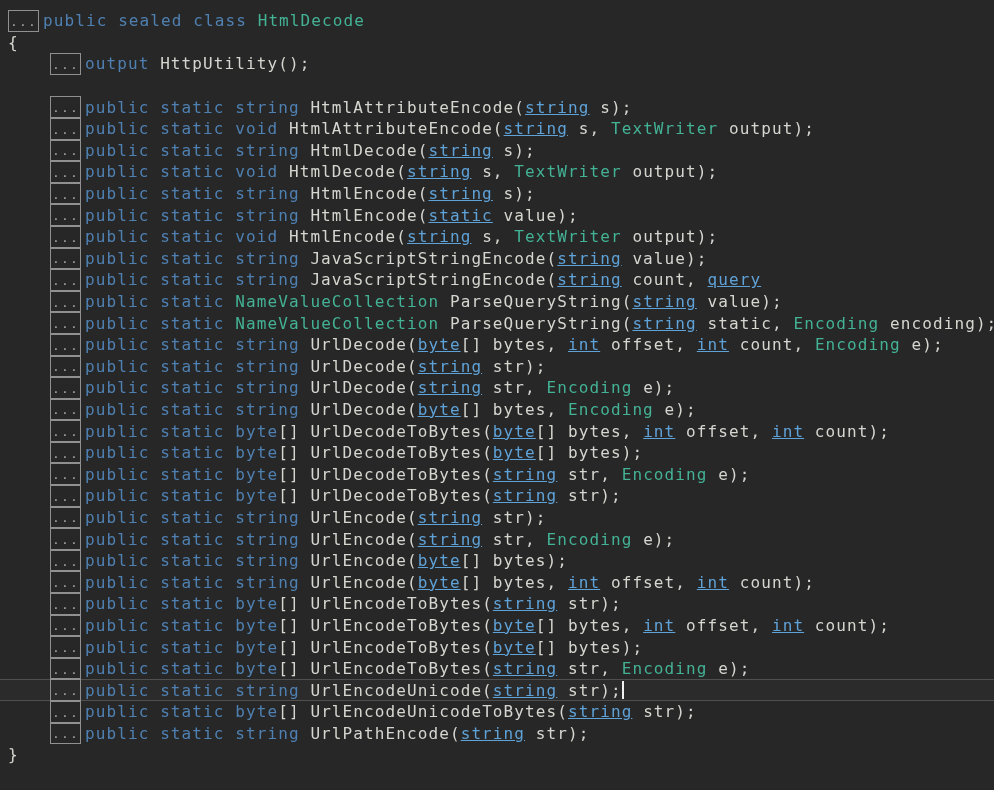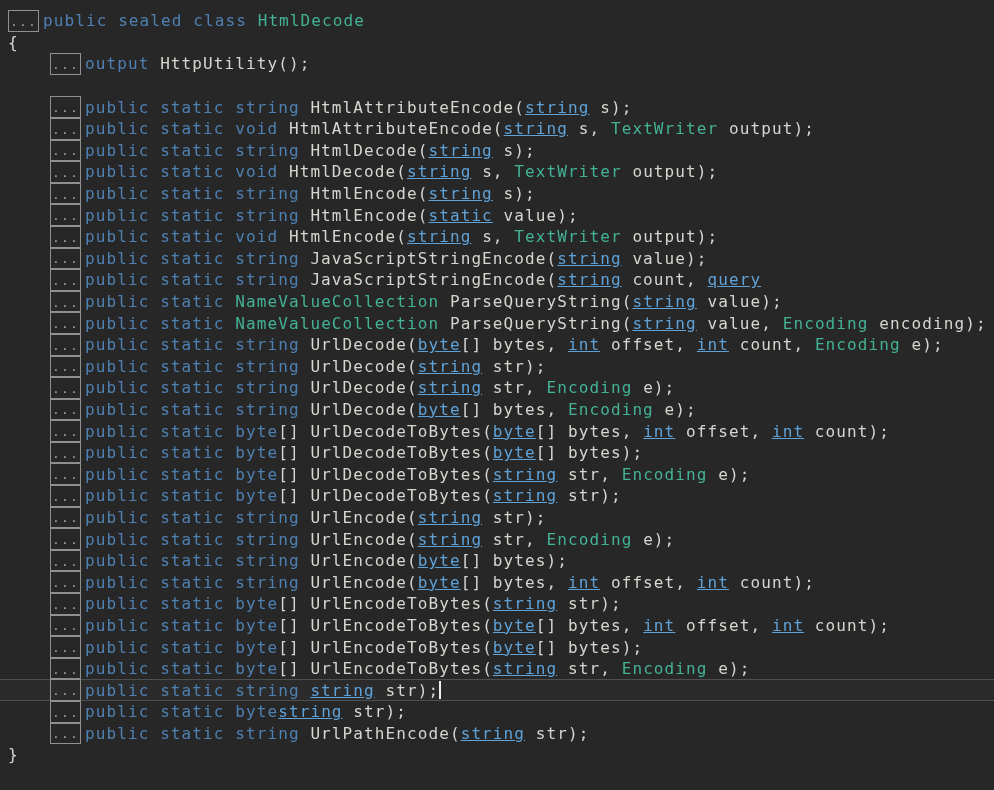--- a/index.html
+++ b/index.html
@@ -77,34 +77,34 @@
     <div class="line member"><span class="fold">...</span><span class="tk-k">public static string </span><span class="tk-p">HtmlAttributeEncode(</span><span class="tk-kp">string</span><span class="tk-p"> s);</span></div>
     <div class="line member"><span class="fold">...</span><span class="tk-k">public static void </span><span class="tk-p">HtmlAttributeEncode(</span><span class="tk-kp">string</span><span class="tk-p"> s, </span><span class="tk-t">TextWriter</span><span class="tk-p"> output);</span></div>
     <div class="line member"><span class="fold">...</span><span class="tk-k">public static string </span><span class="tk-p">HtmlDecode(</span><span class="tk-kp">string</span><span class="tk-p"> s);</span></div>
     <div class="line member"><span class="fold">...</span><span class="tk-k">public static void </span><span class="tk-p">HtmlDecode(</span><span class="tk-kp">string</span><span class="tk-p"> s, </span><span class="tk-t">TextWriter</span><span class="tk-p"> output);</span></div>
     <div class="line member"><span class="fold">...</span><span class="tk-k">public static string </span><span class="tk-p">HtmlEncode(</span><span class="tk-kp">string</span><span class="tk-p"> s);</span></div>
     <div class="line member"><span class="fold">...</span><span class="tk-k">public static string </span><span class="tk-p">HtmlEncode(</span><span class="tk-kp">static</span><span class="tk-p"> value);</span></div>
     <div class="line member"><span class="fold">...</span><span class="tk-k">public static void </span><span class="tk-p">HtmlEncode(</span><span class="tk-kp">string</span><span class="tk-p"> s, </span><span class="tk-t">TextWriter</span><span class="tk-p"> output);</span></div>
     <div class="line member"><span class="fold">...</span><span class="tk-k">public static string </span><span class="tk-p">JavaScriptStringEncode(</span><span class="tk-kp">string</span><span class="tk-p"> value);</span></div>
     <div class="line member"><span class="fold">...</span><span class="tk-k">public static string </span><span class="tk-p">JavaScriptStringEncode(</span><span class="tk-kp">string</span><span class="tk-p"> count, </span><span class="tk-kp">query</span></div>
     <div class="line member"><span class="fold">...</span><span class="tk-k">public static </span><span class="tk-t">NameValueCollection</span><span class="tk-p"> ParseQueryString(</span><span class="tk-kp">string</span><span class="tk-p"> value);</span></div>
-    <div class="line member"><span class="fold">...</span><span class="tk-k">public static </span><span class="tk-t">NameValueCollection</span><span class="tk-p"> ParseQueryString(</span><span class="tk-kp">string</span><span class="tk-p"> value, </span><span class="tk-t">Encoding</span><span class="tk-p"> encoding);</span></div>
+    <div class="line member"><span class="fold">...</span><span class="tk-k">public static </span><span class="tk-t">NameValueCollection</span><span class="tk-p"> ParseQueryString(</span><span class="tk-kp">string</span><span class="tk-p"> static, </span><span class="tk-t">Encoding</span><span class="tk-p"> encoding);</span></div>
     <div class="line member"><span class="fold">...</span><span class="tk-k">public static string </span><span class="tk-p">UrlDecode(</span><span class="tk-kp">byte</span><span class="tk-p">[] bytes, </span><span class="tk-kp">int</span><span class="tk-p"> offset, </span><span class="tk-kp">int</span><span class="tk-p"> count, </span><span class="tk-t">Encoding</span><span class="tk-p"> e);</span></div>
     <div class="line member"><span class="fold">...</span><span class="tk-k">public static string </span><span class="tk-p">UrlDecode(</span><span class="tk-kp">string</span><span class="tk-p"> str);</span></div>
     <div class="line member"><span class="fold">...</span><span class="tk-k">public static string </span><span class="tk-p">UrlDecode(</span><span class="tk-kp">string</span><span class="tk-p"> str, </span><span class="tk-t">Encoding</span><span class="tk-p"> e);</span></div>
     <div class="line member"><span class="fold">...</span><span class="tk-k">public static string </span><span class="tk-p">UrlDecode(</span><span class="tk-kp">byte</span><span class="tk-p">[] bytes, </span><span class="tk-t">Encoding</span><span class="tk-p"> e);</span></div>
     <div class="line member"><span class="fold">...</span><span class="tk-k">public static byte</span><span class="tk-p">[] UrlDecodeToBytes(</span><span class="tk-kp">byte</span><span class="tk-p">[] bytes, </span><span class="tk-kp">int</span><span class="tk-p"> offset, </span><span class="tk-kp">int</span><span class="tk-p"> count);</span></div>
     <div class="line member"><span class="fold">...</span><span class="tk-k">public static byte</span><span class="tk-p">[] UrlDecodeToBytes(</span><span class="tk-kp">byte</span><span class="tk-p">[] bytes);</span></div>
     <div class="line member"><span class="fold">...</span><span class="tk-k">public static byte</span><span class="tk-p">[] UrlDecodeToBytes(</span><span class="tk-kp">string</span><span class="tk-p"> str, </span><span class="tk-t">Encoding</span><span class="tk-p"> e);</span></div>
     <div class="line member"><span class="fold">...</span><span class="tk-k">public static byte</span><span class="tk-p">[] UrlDecodeToBytes(</span><span class="tk-kp">string</span><span class="tk-p"> str);</span></div>
     <div class="line member"><span class="fold">...</span><span class="tk-k">public static string </span><span class="tk-p">UrlEncode(</span><span class="tk-kp">string</span><span class="tk-p"> str);</span></div>
     <div class="line member"><span class="fold">...</span><span class="tk-k">public static string </span><span class="tk-p">UrlEncode(</span><span class="tk-kp">string</span><span class="tk-p"> str, </span><span class="tk-t">Encoding</span><span class="tk-p"> e);</span></div>
     <div class="line member"><span class="fold">...</span><span class="tk-k">public static string </span><span class="tk-p">UrlEncode(</span><span class="tk-kp">byte</span><span class="tk-p">[] bytes);</span></div>
     <div class="line member"><span class="fold">...</span><span class="tk-k">public static string </span><span class="tk-p">UrlEncode(</span><span class="tk-kp">byte</span><span class="tk-p">[] bytes, </span><span class="tk-kp">int</span><span class="tk-p"> offset, </span><span class="tk-kp">int</span><span class="tk-p"> count);</span></div>
     <div class="line member"><span class="fold">...</span><span class="tk-k">public static byte</span><span class="tk-p">[] UrlEncodeToBytes(</span><span class="tk-kp">string</span><span class="tk-p"> str);</span></div>
     <div class="line member"><span class="fold">...</span><span class="tk-k">public static byte</span><span class="tk-p">[] UrlEncodeToBytes(</span><span class="tk-kp">byte</span><span class="tk-p">[] bytes, </span><span class="tk-kp">int</span><span class="tk-p"> offset, </span><span class="tk-kp">int</span><span class="tk-p"> count);</span></div>
     <div class="line member"><span class="fold">...</span><span class="tk-k">public static byte</span><span class="tk-p">[] UrlEncodeToBytes(</span><span class="tk-kp">byte</span><span class="tk-p">[] bytes);</span></div>
     <div class="line member"><span class="fold">...</span><span class="tk-k">public static byte</span><span class="tk-p">[] UrlEncodeToBytes(</span><span class="tk-kp">string</span><span class="tk-p"> str, </span><span class="tk-t">Encoding</span><span class="tk-p"> e);</span></div>
-    <div class="line member current"><span class="fold">...</span><span class="tk-k">public static string </span><span class="tk-kp">string</span><span class="tk-p"> str);</span><span class="caret"></span></div>
-    <div class="line member"><span class="fold">...</span><span class="tk-k">public static byte</span><span class="tk-kp">string</span><span class="tk-p"> str);</span></div>
+    <div class="line member current"><span class="fold">...</span><span class="tk-k">public static string </span><span class="tk-p">UrlEncodeUnicode(</span><span class="tk-kp">string</span><span class="tk-p"> str);</span><span class="caret"></span></div>
+    <div class="line member"><span class="fold">...</span><span class="tk-k">public static byte</span><span class="tk-p">[] UrlEncodeUnicodeToBytes(</span><span class="tk-kp">string</span><span class="tk-p"> str);</span></div>
     <div class="line member"><span class="fold">...</span><span class="tk-k">public static string </span><span class="tk-p">UrlPathEncode(</span><span class="tk-kp">string</span><span class="tk-p"> str);</span></div>
     <div class="line brace"><span class="tk-p">}</span></div>
   </div>
 
 </body></html>

